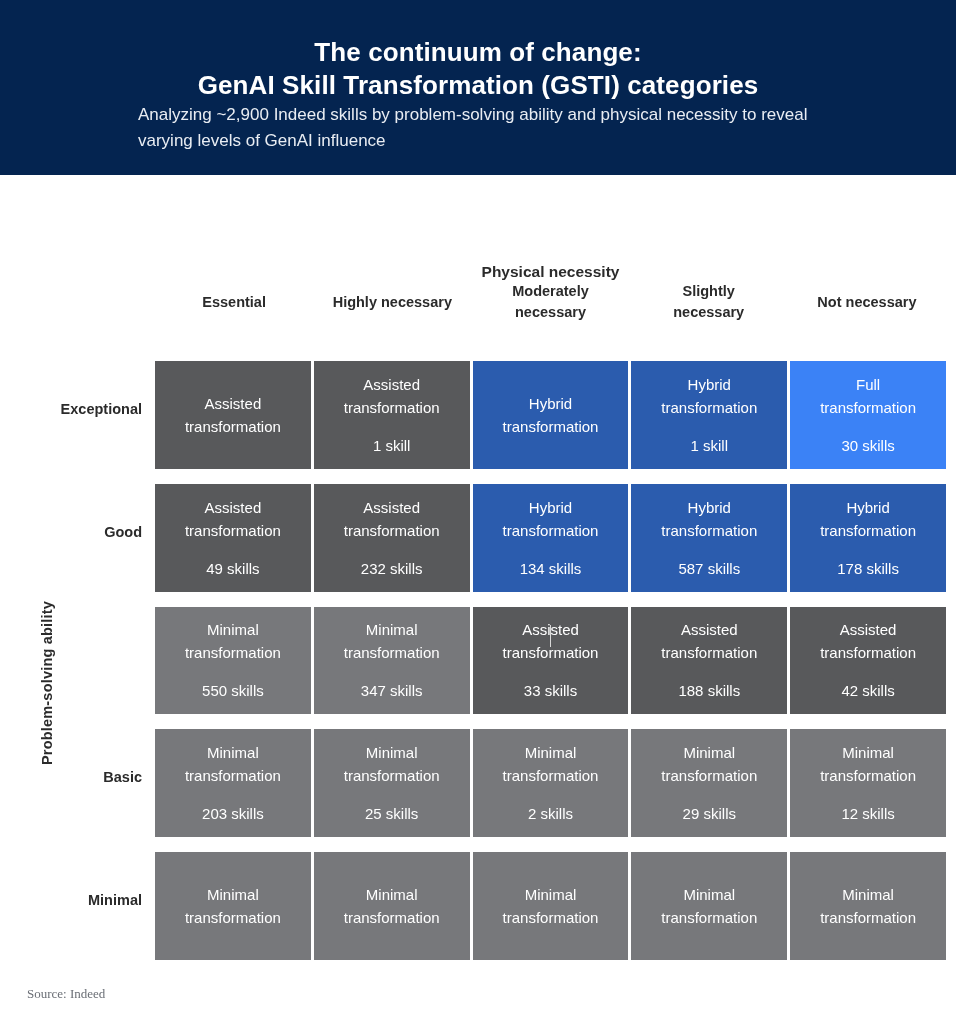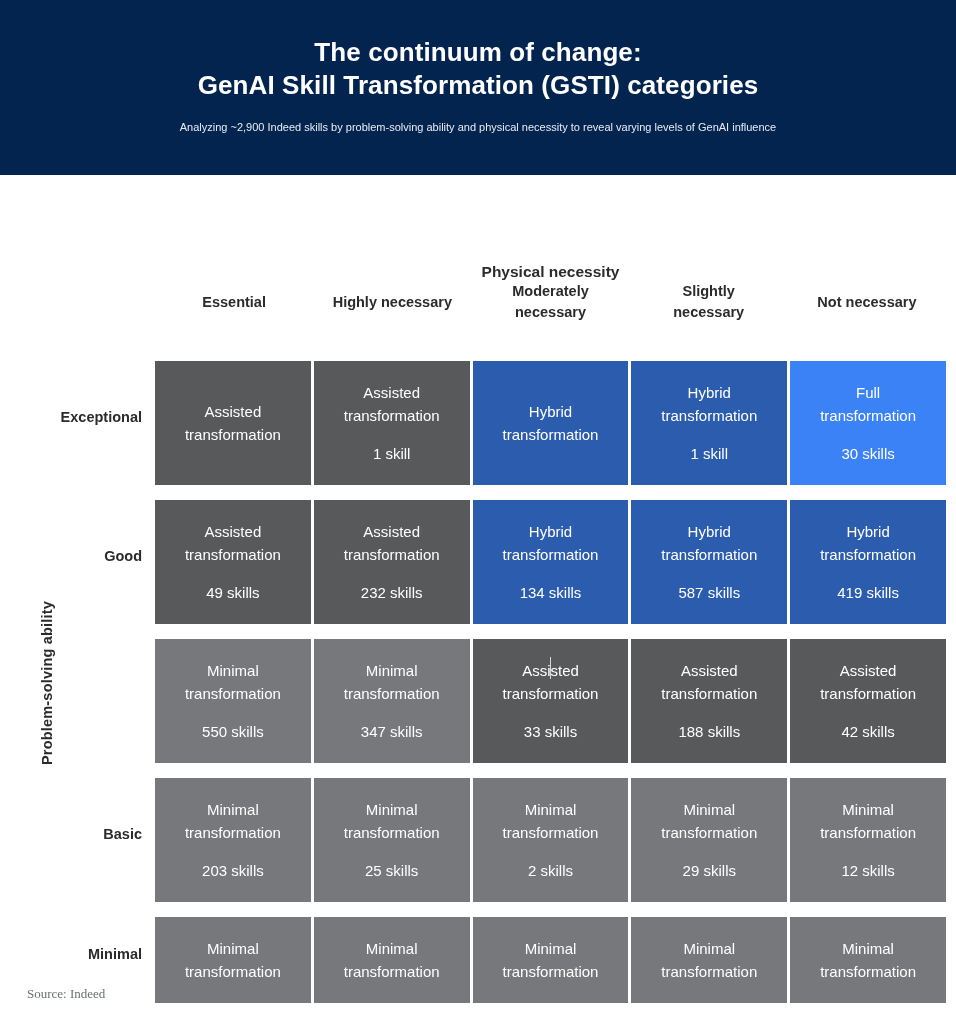--- a/index.html
+++ b/index.html
@@ -34,25 +34,25 @@
   #header-banner .title-line {
     color: #ffffff;
     font-size: 26px;
     font-weight: bold;
     line-height: 33px;
     text-align: center;
     letter-spacing: 0.1px;
   }
   #header-banner .subtitle {
     color: #e9edf3;
-    font-size: 11px;
+    font-size: 17px;
     line-height: 26px;
     text-align: left;
     max-width: 680px;
-    margin-top: 12px;
+    margin-top: 0;
     font-weight: 400;
   }
 
   
   #chart-area {
     position: absolute;
     left: 0;
     top: 175px;
     width: 956px;
     height: 849px;
@@ -141,21 +141,21 @@
     flex: 1 1 0;
     display: flex;
     flex-direction: column;
     align-items: center;
     justify-content: center;
     text-align: center;
     color: #ffffff;
     font-size: 15px;
     line-height: 23px;
     box-sizing: border-box;
-    padding: 20px 6px;
+    padding: 4px 6px;
     margin-top: 12px;
   }
   .matrix-cell .cell-label {
     white-space: pre-line;
   }
   .matrix-cell .cell-count {
     margin-top: 15px;
     font-size: 15px;
   }
   .matrix-cell .cell-count:empty {
@@ -250,21 +250,21 @@
           <div class="cell-count">134 skills</div>
         </div>
         <div class="matrix-cell" style="background: rgb(43, 92, 174);">
           <div class="cell-label">Hybrid
 transformation</div>
           <div class="cell-count">587 skills</div>
         </div>
         <div class="matrix-cell" style="background: rgb(43, 92, 174);">
           <div class="cell-label">Hybrid
 transformation</div>
-          <div class="cell-count">419 skills</div>
+          <div class="cell-count">178 skills</div>
         </div>
       </div>
       <div class="matrix-row">
         <div class="matrix-cell" style="background: rgb(119, 120, 123);">
           <div class="cell-label">Minimal
 transformation</div>
           <div class="cell-count">550 skills</div>
         </div>
         <div class="matrix-cell" style="background: rgb(119, 120, 123);">
           <div class="cell-label">Minimal

